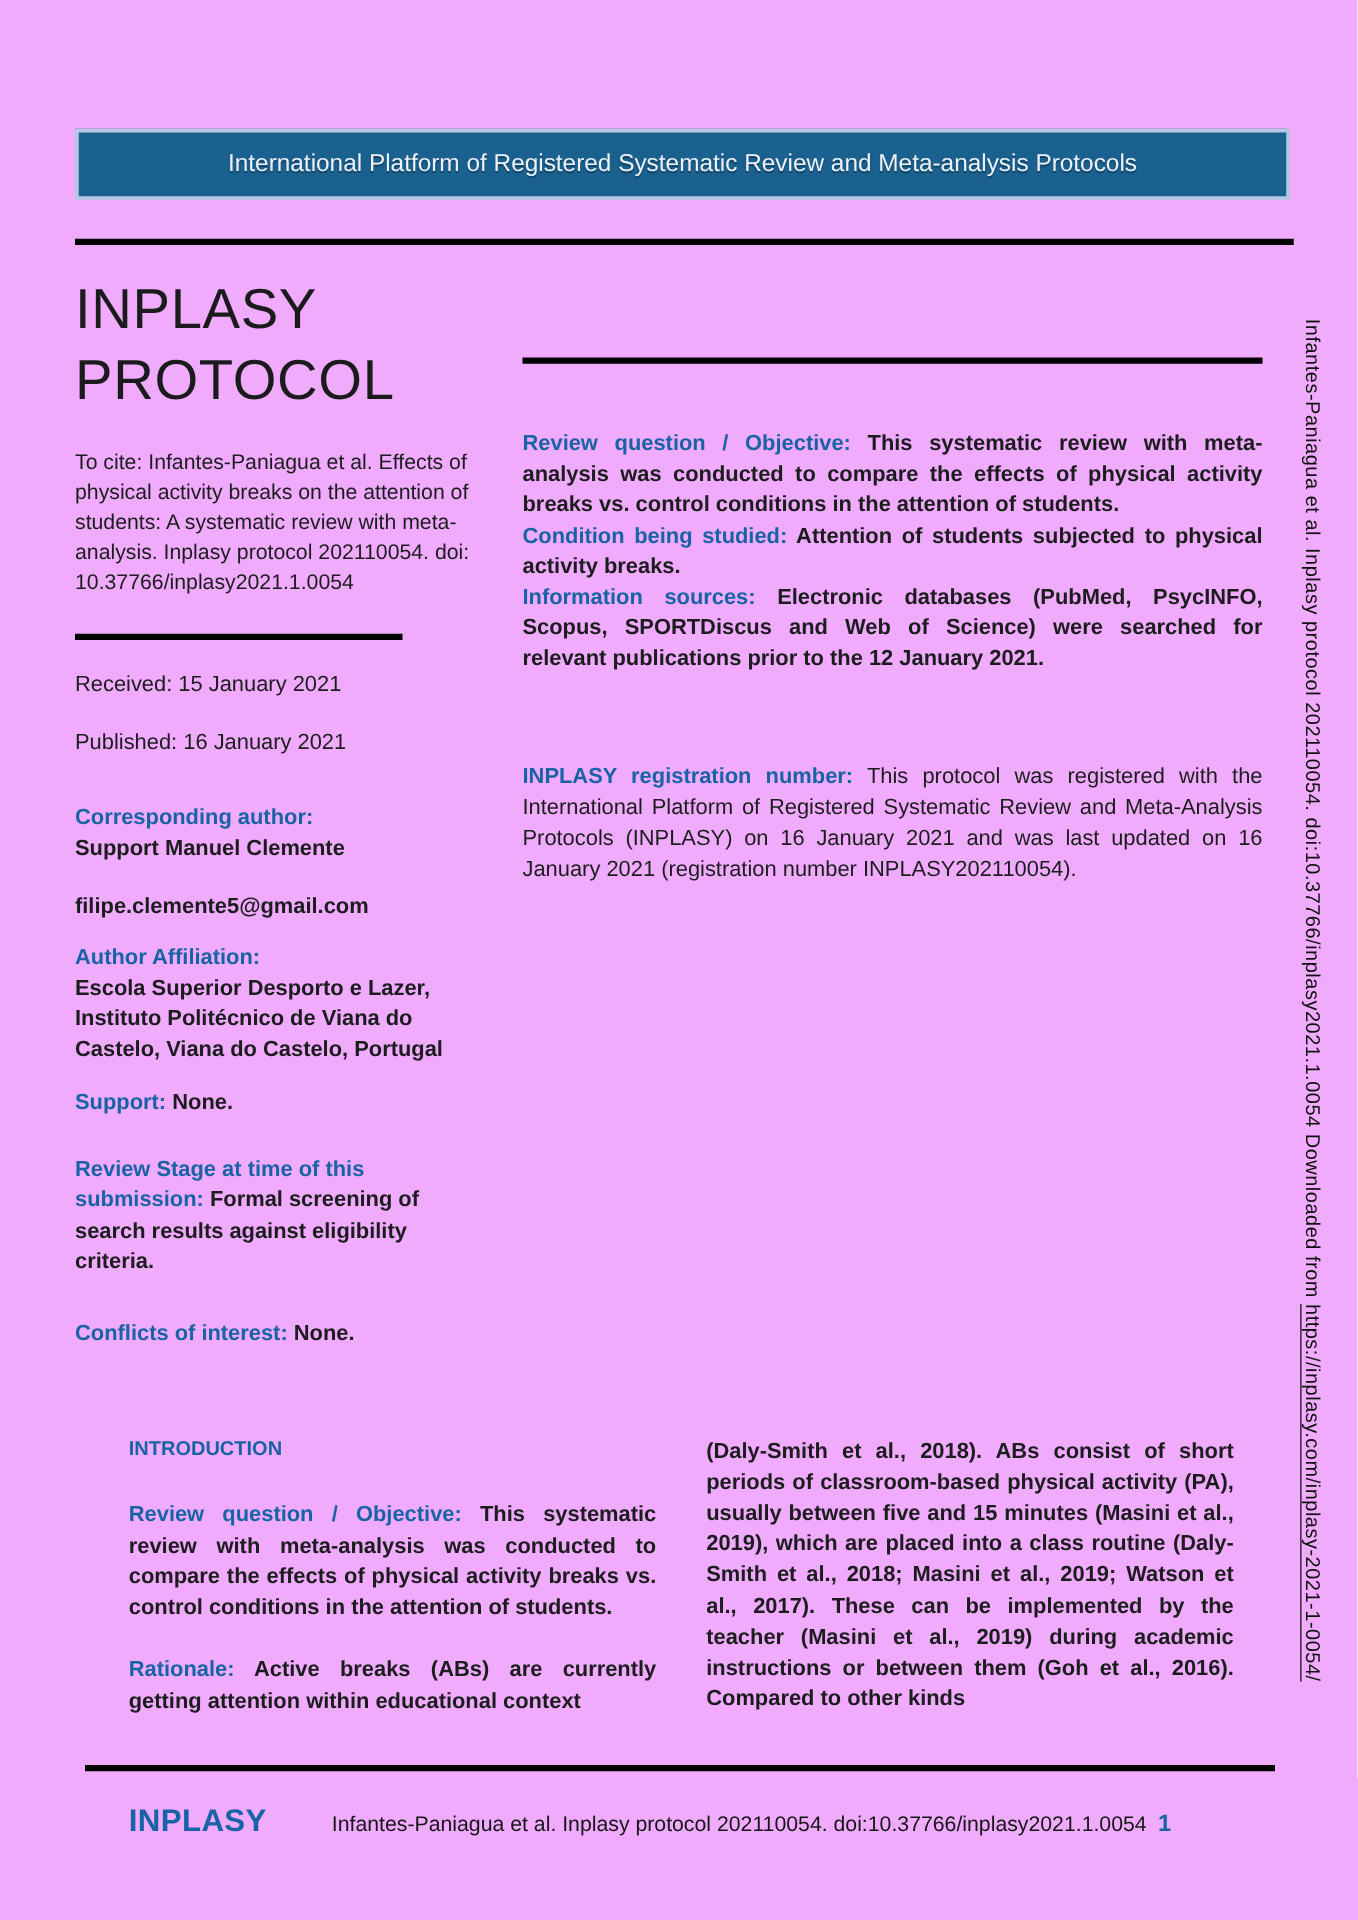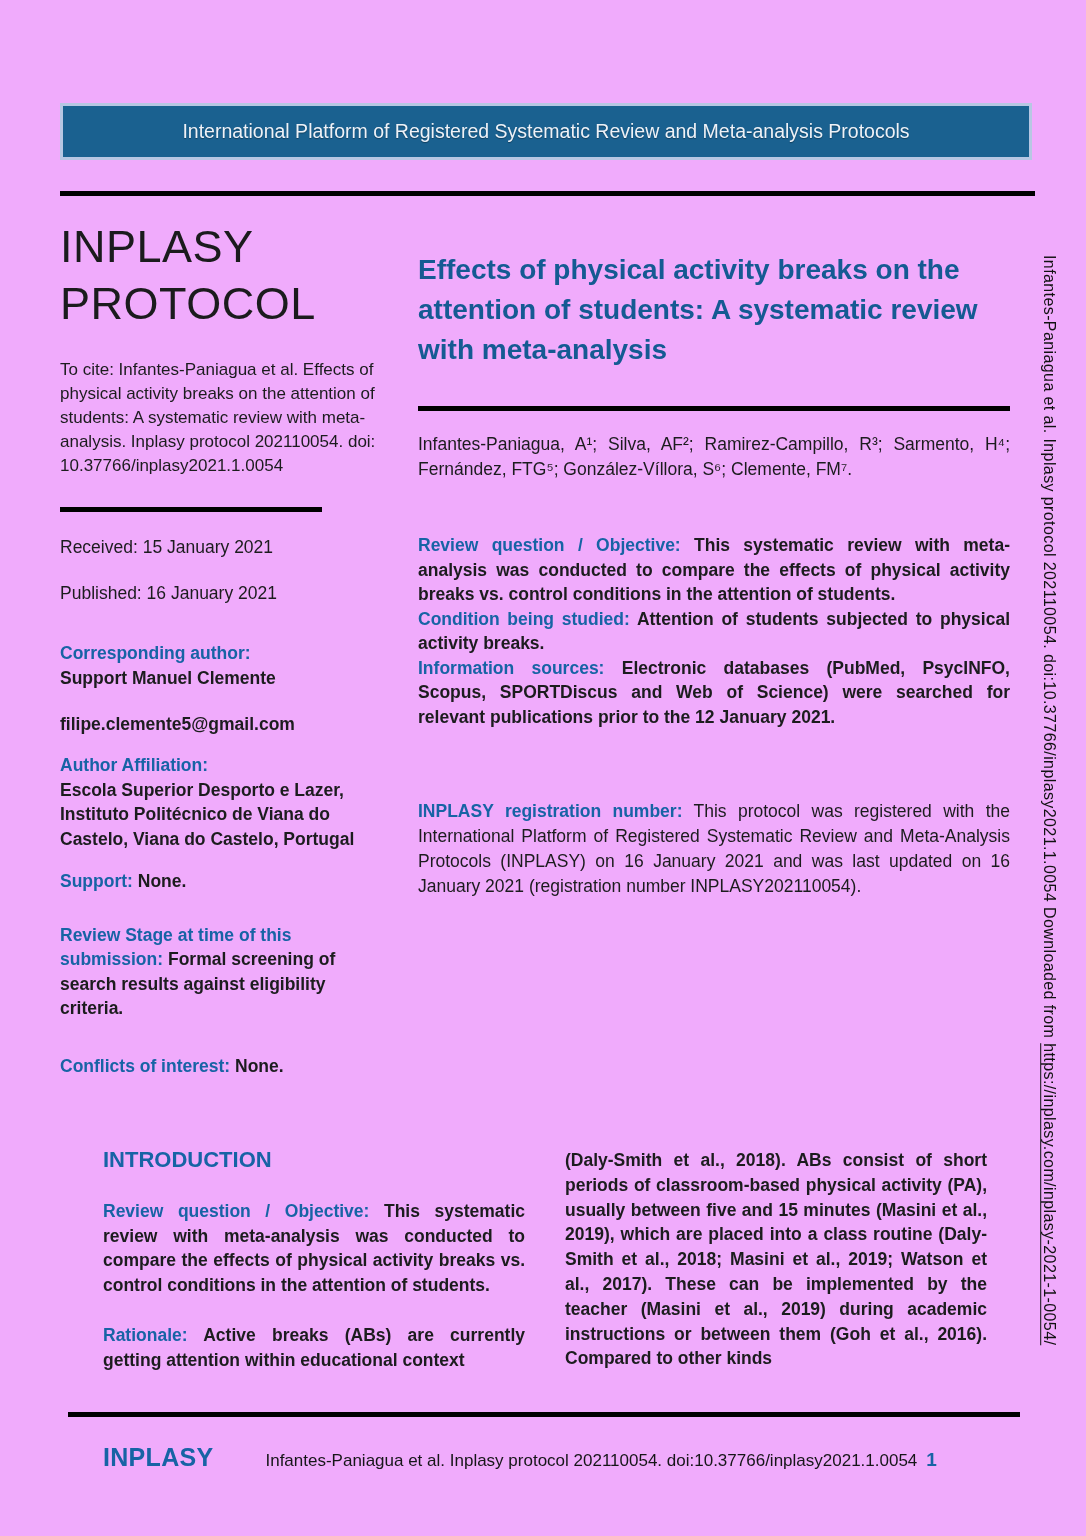--- a/index.html
+++ b/index.html
@@ -105,21 +105,21 @@
 
   
   .intro {
     position: absolute;
     left: 103px; top: 1148px;
     width: 884px;
     display: flex;
     gap: 40px;
   }
   .intro-col { width: 422px; font-size: 17.5px; line-height: 24.8px; font-weight: bold; text-align: justify; }
-  .intro-heading { font-size: 22px; color: #1763a5; text-align: left; }
+  .intro-heading { font-size: 16px; color: #1763a5; text-align: left; }
   .intro-para { margin-top: 26px; }
   .intro-para.rationale { margin-top: 25px; }
 
   
   .rule-footer {
     position: absolute;
     left: 68px; top: 1412px;
     width: 952px; height: 5px;
     background: #000;
   }
@@ -194,25 +194,23 @@
       <span>Formal screening of search results against eligibility criteria.</span>
     </div>
 
     <div class="side-block cf-block">
       <span class="blue">Conflicts of interest:</span>
       <span>None.</span>
     </div>
   </div>
 
   <div class="right-col">
-    <div class="article-title">Effects of physical activity breaks on the attention of students: A systematic review with meta-analysis</div>
 
     <div class="rule-title"></div>
 
-    <div class="authors">Infantes-Paniagua, A¹; Silva, AF²; Ramirez-Campillo, R³; Sarmento, H⁴; Fernández, FTG⁵; González-Víllora, S⁶; Clemente, FM⁷.</div>
 
     <div class="abstract">
       <p><span class="blue">Review question / Objective:</span> <span>This systematic review with meta-analysis was conducted to compare the effects of physical activity breaks vs. control conditions in the attention of students.</span></p>
       <p><span class="blue">Condition being studied:</span> <span>Attention of students subjected to physical activity breaks.</span></p>
       <p><span class="blue">Information sources:</span> <span>Electronic databases (PubMed, PsycINFO, Scopus, SPORTDiscus and Web of Science) were searched for relevant publications prior to the 12 January 2021.</span></p>
     </div>
 
     <div class="registration">
       <span class="blue">INPLASY registration number:</span> <span>This protocol was registered with the International Platform of Registered Systematic Review and Meta-Analysis Protocols (INPLASY) on 16 January 2021 and was last updated on 16 January 2021 (registration number INPLASY202110054).</span>
     </div>

